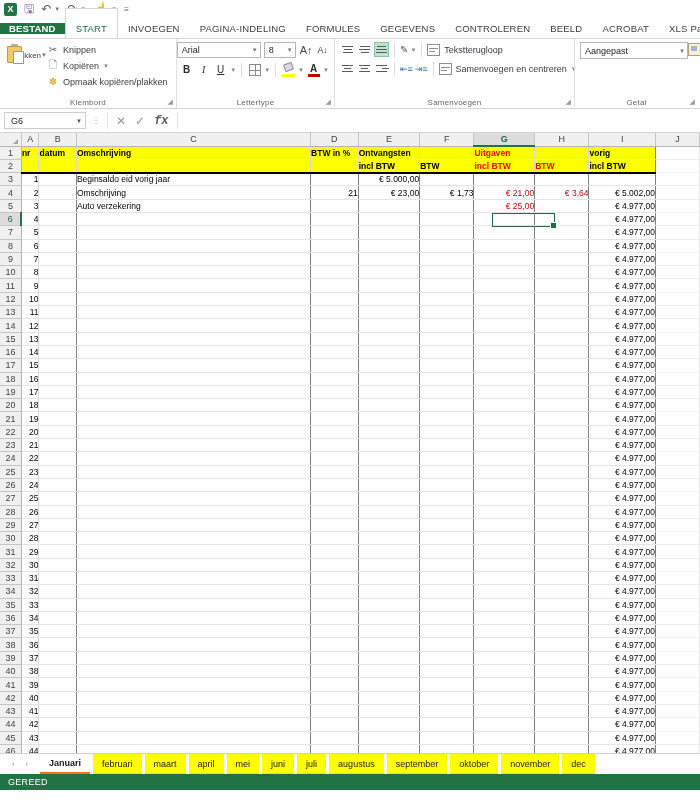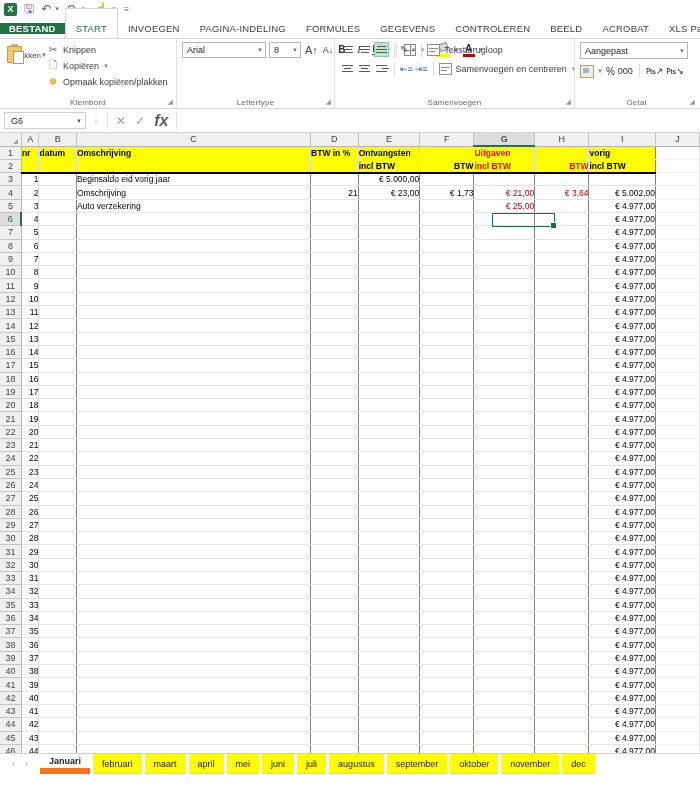--- a/index.html
+++ b/index.html
@@ -145,22 +145,22 @@
     width: 82px; height: 17px; margin-left: 4px;
     border: 1px solid #cfcfcf; background:#fff;
     display: flex; align-items: center; justify-content: space-between;
     padding: 0 3px 0 6px; font-size: 9px; color: #222;
   }
   .namebox .cc { font-size: 6px; color: #555; }
   .fbar .dots { font-size: 8px; color: #9a9a9a; padding: 0 6px; letter-spacing: 1px; }
   .fb-btns { display: flex; align-items: center; gap: 9px; padding: 0 8px;
              border-left: 1px solid #e2e2e2; height: 17px; }
   .fb-btns .g { font-size: 12px; color: #9a9a9a; line-height: 1; }
-  .fb-btns .fx { font-size: 16px; color: #5a5a66; font-style: italic;
-                 font-family: Liberation Sans, sans-serif; font-weight: bold; }
+  .fb-btns .fx { font-size: 12px; color: #5a5a66; font-style: italic;
+                 font-family: Liberation Mono, monospace; font-weight: bold; }
   .fb-input { flex: 1; height: 17px; border-left: 1px solid #e2e2e2;
               font-size: 9px; color: #222; padding-left: 6px; line-height: 17px; }
 
   
   .grid-wrap { position: relative; height: 620px; overflow: hidden; background: #fff; }
   table.grid { border-collapse: collapse; table-layout: fixed; }
   table.grid td, table.grid th { padding: 0; margin: 0; }
 
   .colhdr {
     height: 13px; background: #f0f0f0; color: #444; font-size: 9px; font-weight: normal;
@@ -182,21 +182,21 @@
 
   td.cell {
     height: 13px; font-size: 8.5px; color: #000; vertical-align: middle;
     border-right: 1px solid #d9d9d9; border-bottom: 1px solid #e4e4e4;
     overflow: hidden; white-space: nowrap; padding: 0 2px;
     font-family: "Liberation Sans", sans-serif;
   }
   td.cell.hdr { background: #ffff00; font-weight: bold; font-size: 8.5px; }
   td.cell.hdr.red { color: #ff0000; }
   td.cell.num { text-align: right; }
-  td.cell.ctr { text-align: right; }
+  td.cell.ctr { text-align: left; }
   td.cell.red { color: #c00000; }
   td.cell.bleft  { border-left: 1px solid #808080; }
   td.cell.bright { border-right: 1px solid #808080; }
   td.cell.bbot   { border-bottom: 2px solid #000000; }
   td.cell.noborder { border-right: 1px solid #e8e8e8; border-bottom: 1px solid #f0f0f0; }
 
   
   .sel-cell {
     position: absolute; border: 1.6px solid #1e6b43; box-sizing: border-box;
     pointer-events: none;
@@ -211,21 +211,21 @@
             border-top: 1px solid #d0d0d0; }
   .tabnav { display: flex; align-items: center; gap: 10px; padding: 0 12px; color: #9a9a9a; font-size: 9px; }
   .sheettabs { display: flex; align-items: stretch; gap: 3px; overflow: hidden; }
   .stab {
     background: #ffff00; color: #1b1b1b; font-size: 9px;
     padding: 0 9px; display: flex; align-items: center; white-space: nowrap;
     border-bottom: 1px solid #d0d0d0;
   }
   .stab.active {
     background: #ffffff; color: #1b1b1b; font-weight: bold;
-    border-bottom: 6px solid #f97316;
+    border-bottom: 2px solid #f97316;
   }
   .statusbar {
     height: 16px; background: #217346; color: #ffffff;
     font-size: 9px; display: flex; align-items: center; padding-left: 8px;
     letter-spacing: .3px;
   }
 </style>
 </head>
 <body>
 
@@ -283,21 +283,21 @@
             <span class="ci brush">✽</span>
             <span>Opmaak kopiëren/plakken</span>
           </div>
         </div>
       </div>
       <div class="glabel">Klembord</div>
       <div class="dlauncher">◢</div>
     </div>
 
     <div class="rgroup" style="width:158px;">
-      <div class="rbody" style="flex-direction:row;">
+      <div class="rbody" style="flex-direction:column;align-items:flex-end;">
         <div class="fontrow1">
           <div class="combo fontname">
             <span class="cv">Arial</span>
             <span class="cc">▼</span>
           </div>
           <div class="combo fontsize">
             <span class="cv">8</span>
             <span class="cc">▼</span>
           </div>
           <div class="aa-big">A↑</div>
@@ -383,21 +383,21 @@
             <span>Samenvoegen en centreren</span>
             <span class="mini-caret">▼</span>
           </div>
         </div>
       </div>
       <div class="glabel">Samenvoegen</div>
       <div class="dlauncher">◢</div>
     </div>
 
     <div class="rgroup" style="width:124px;">
-      <div class="rbody" style="flex-direction:column;">
+      <div class="rbody" style="flex-direction:row;">
         <div class="numrow1">
           <div class="combo numfmt">
             <span class="cv">Aangepast</span>
             <span class="cc">▼</span>
           </div>
         </div>
         <div class="numrow2">
           <div class="nbtn">
               <span class="money-ico"></span>
             </div>
@@ -1076,13 +1076,16 @@
         <div class="stab">juni</div>
         <div class="stab">juli</div>
         <div class="stab">augustus</div>
         <div class="stab">september</div>
         <div class="stab">oktober</div>
         <div class="stab">november</div>
         <div class="stab">dec</div>
       </div>
   </div>
 
+  <div class="statusbar">
+    <span>GEREED</span>
+  </div>
 </div>
 
 </body></html>

